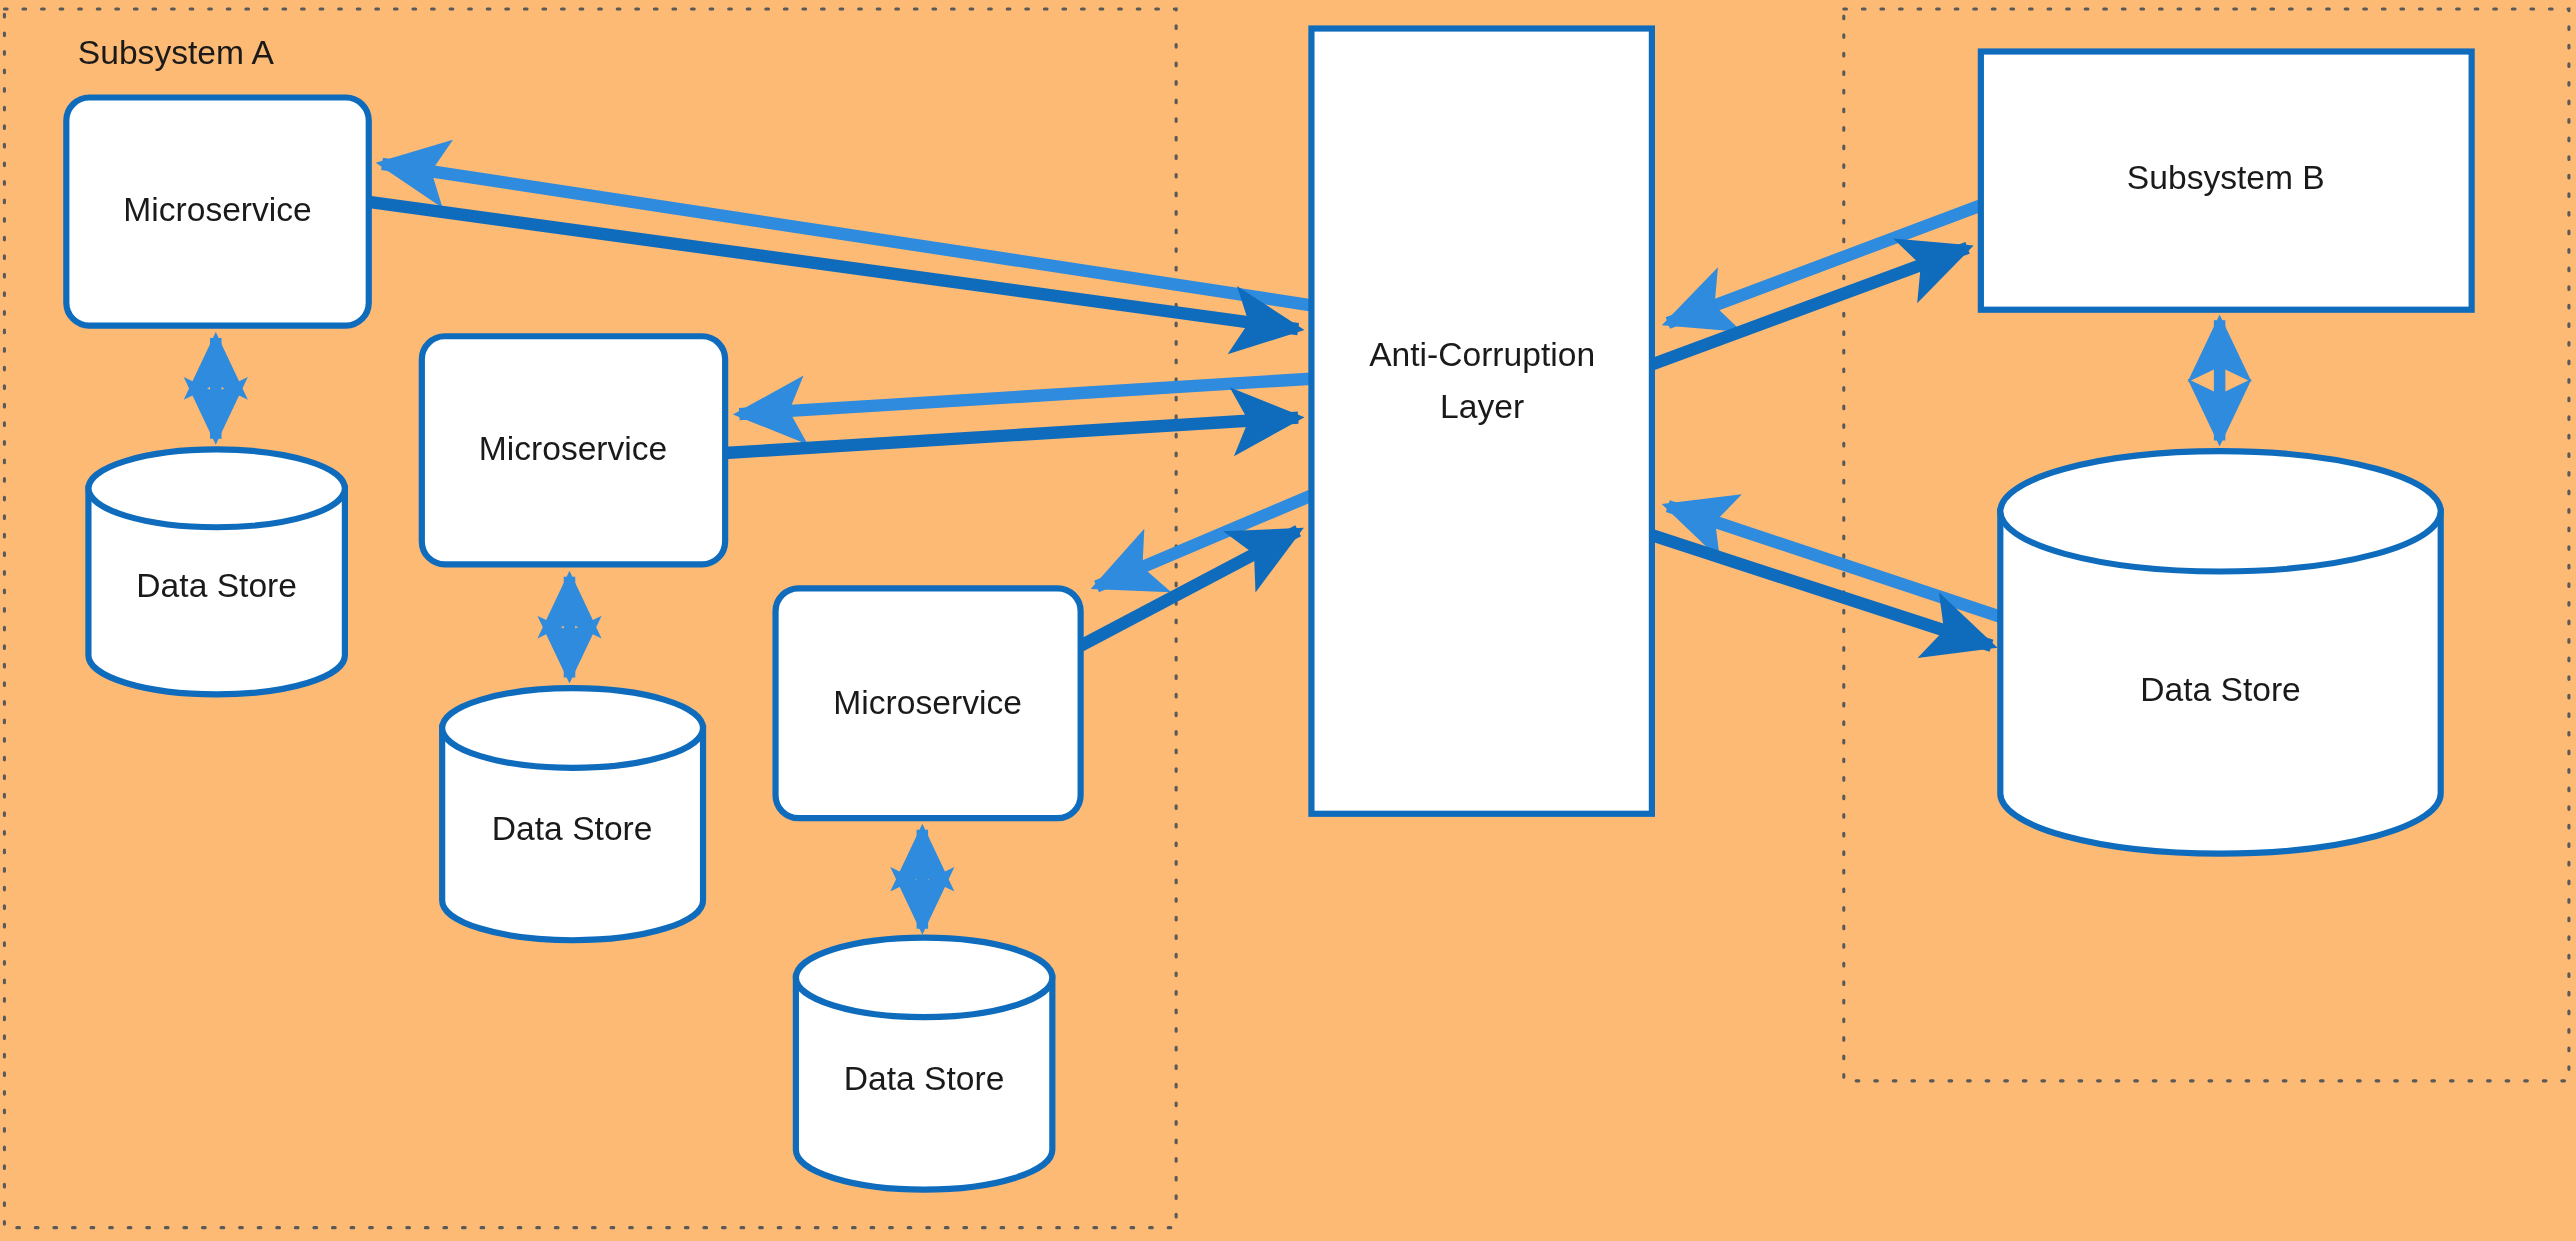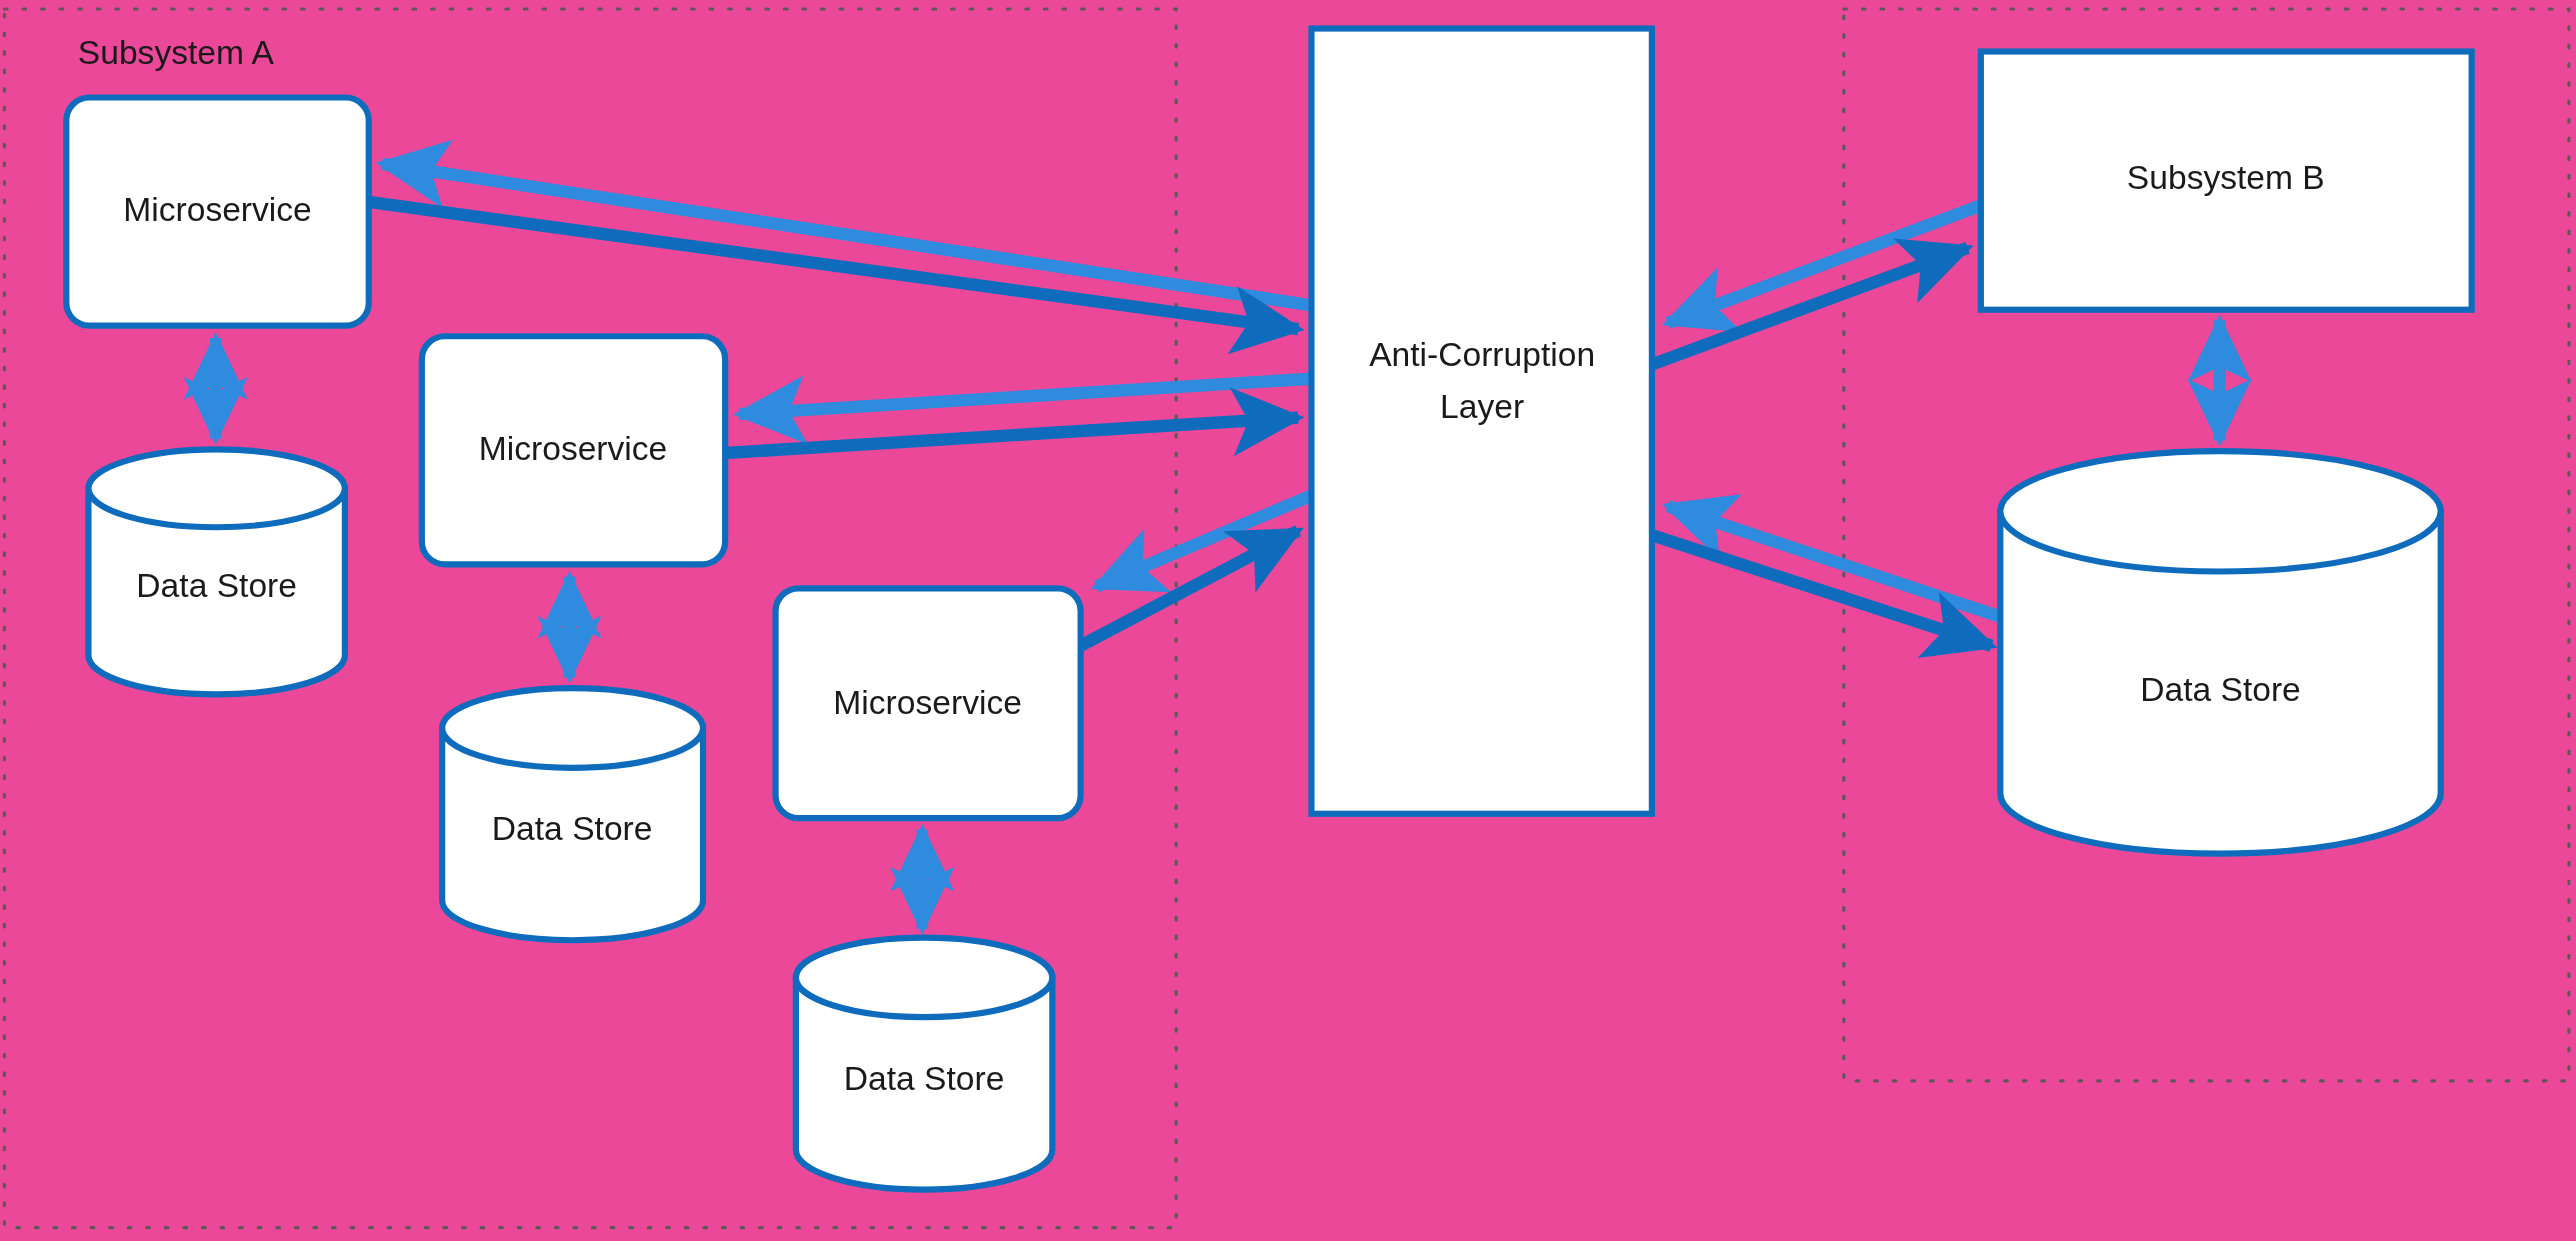--- a/index.html
+++ b/index.html
@@ -4,21 +4,21 @@
 <style>
   html, body {
     margin: 0;
     padding: 0;
     background: #ffffff;
   }
   #stage {
     position: relative;
     width: 2576px;
     height: 1242px;
-    background: #ec4899;
+    background: #fdba74;
     overflow: hidden;
     font-family: "Liberation Sans", sans-serif;
   }
   #diagram {
     position: absolute;
     left: 0;
     top: 0;
     width: 2576px;
     height: 1242px;
     display: block;

